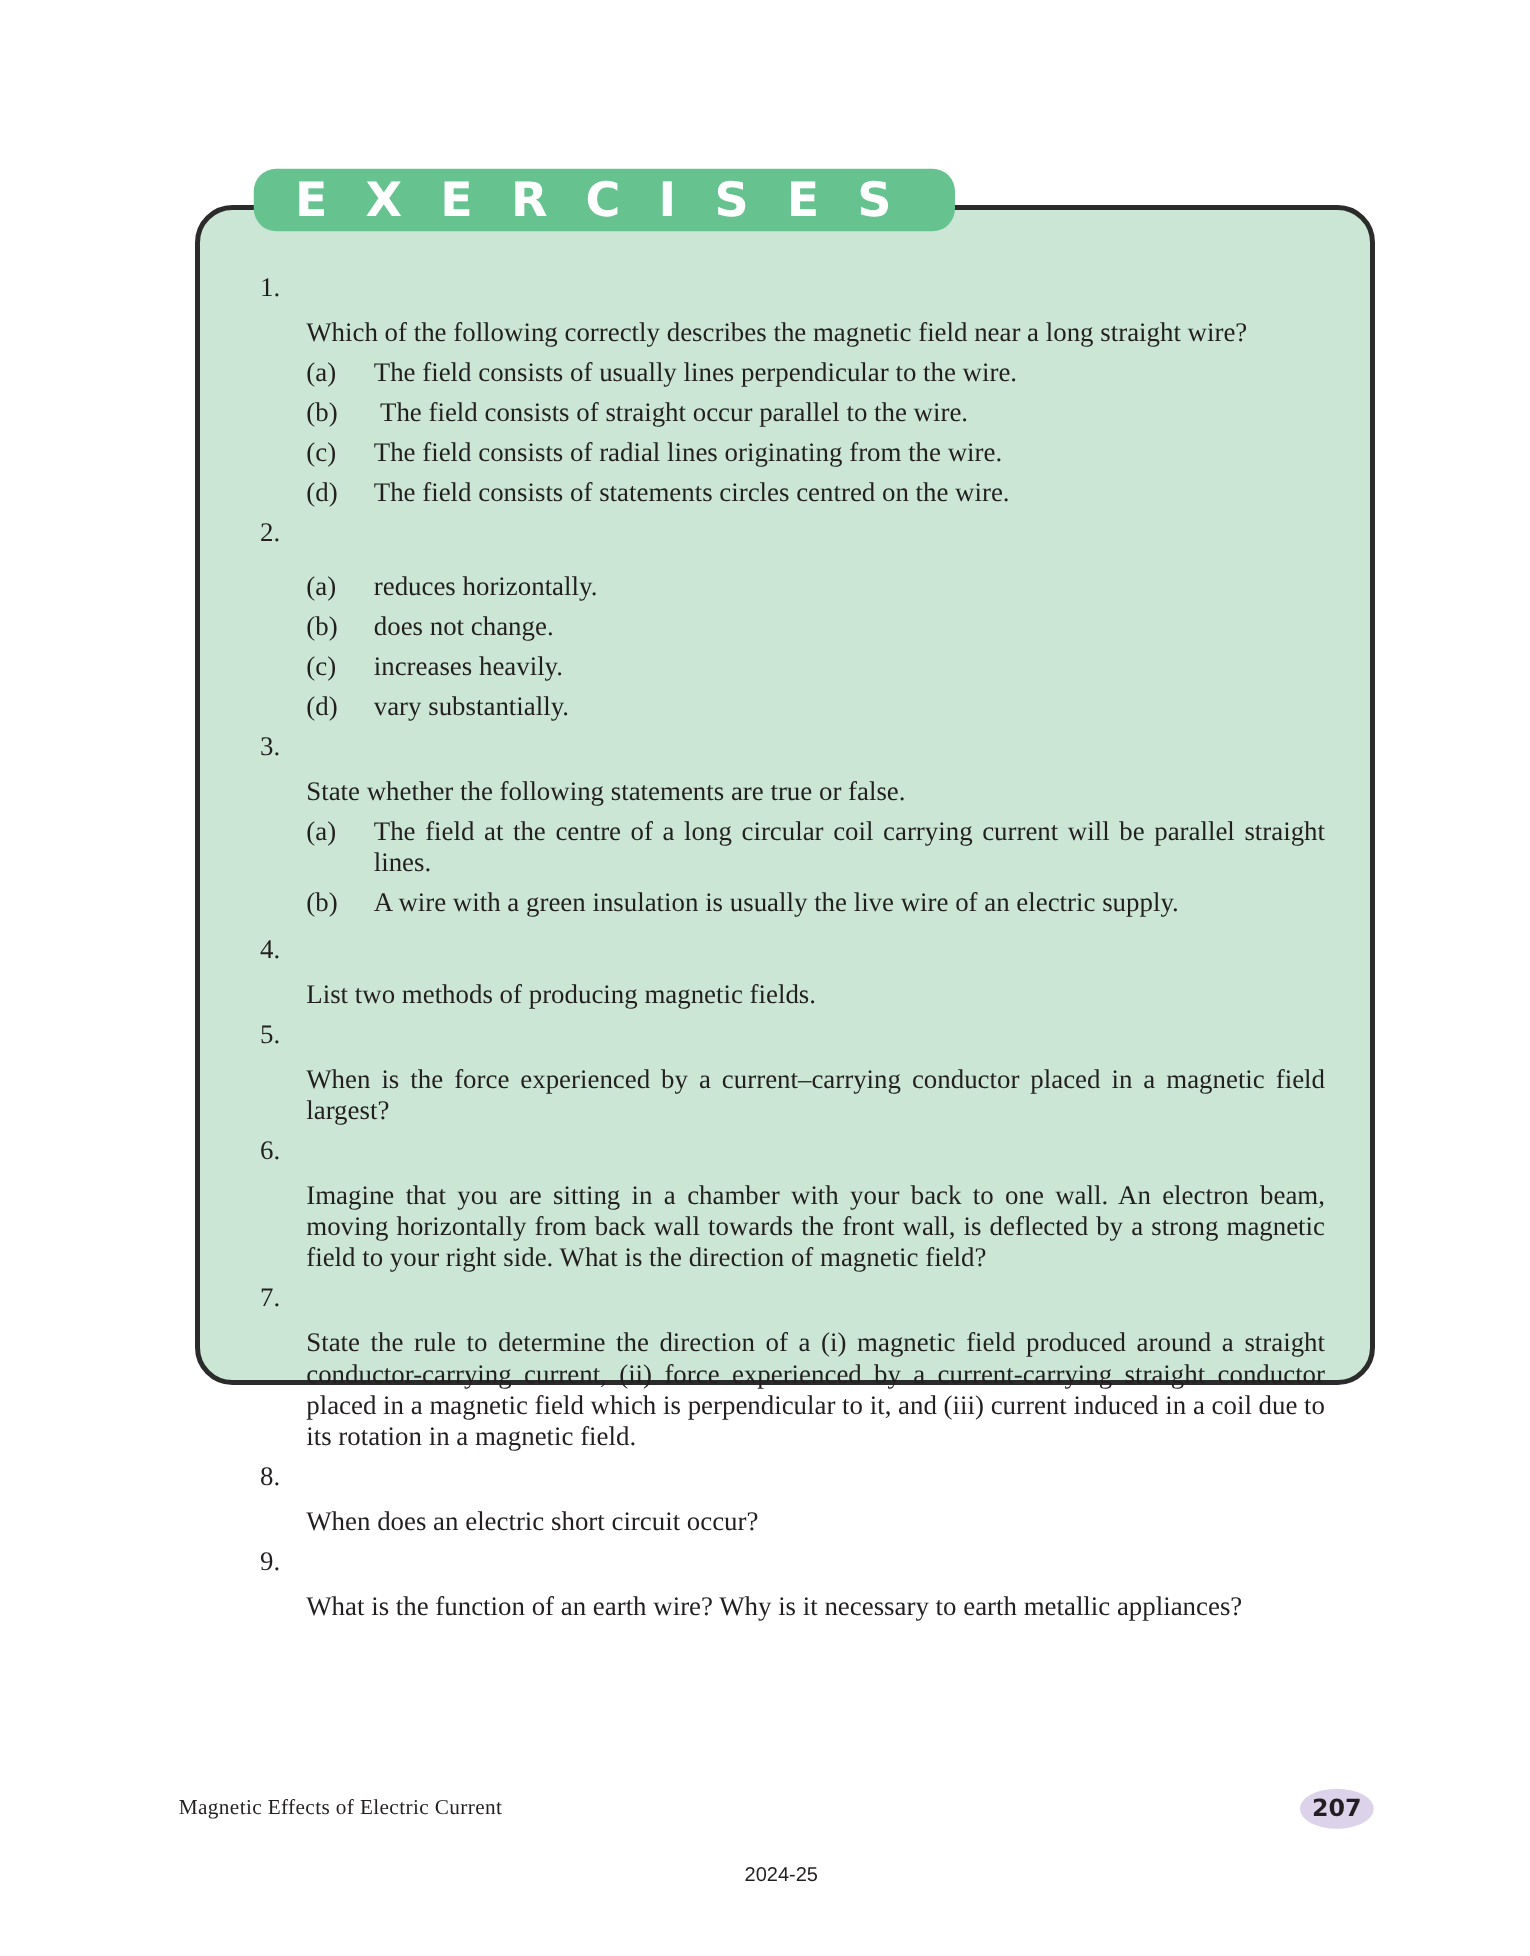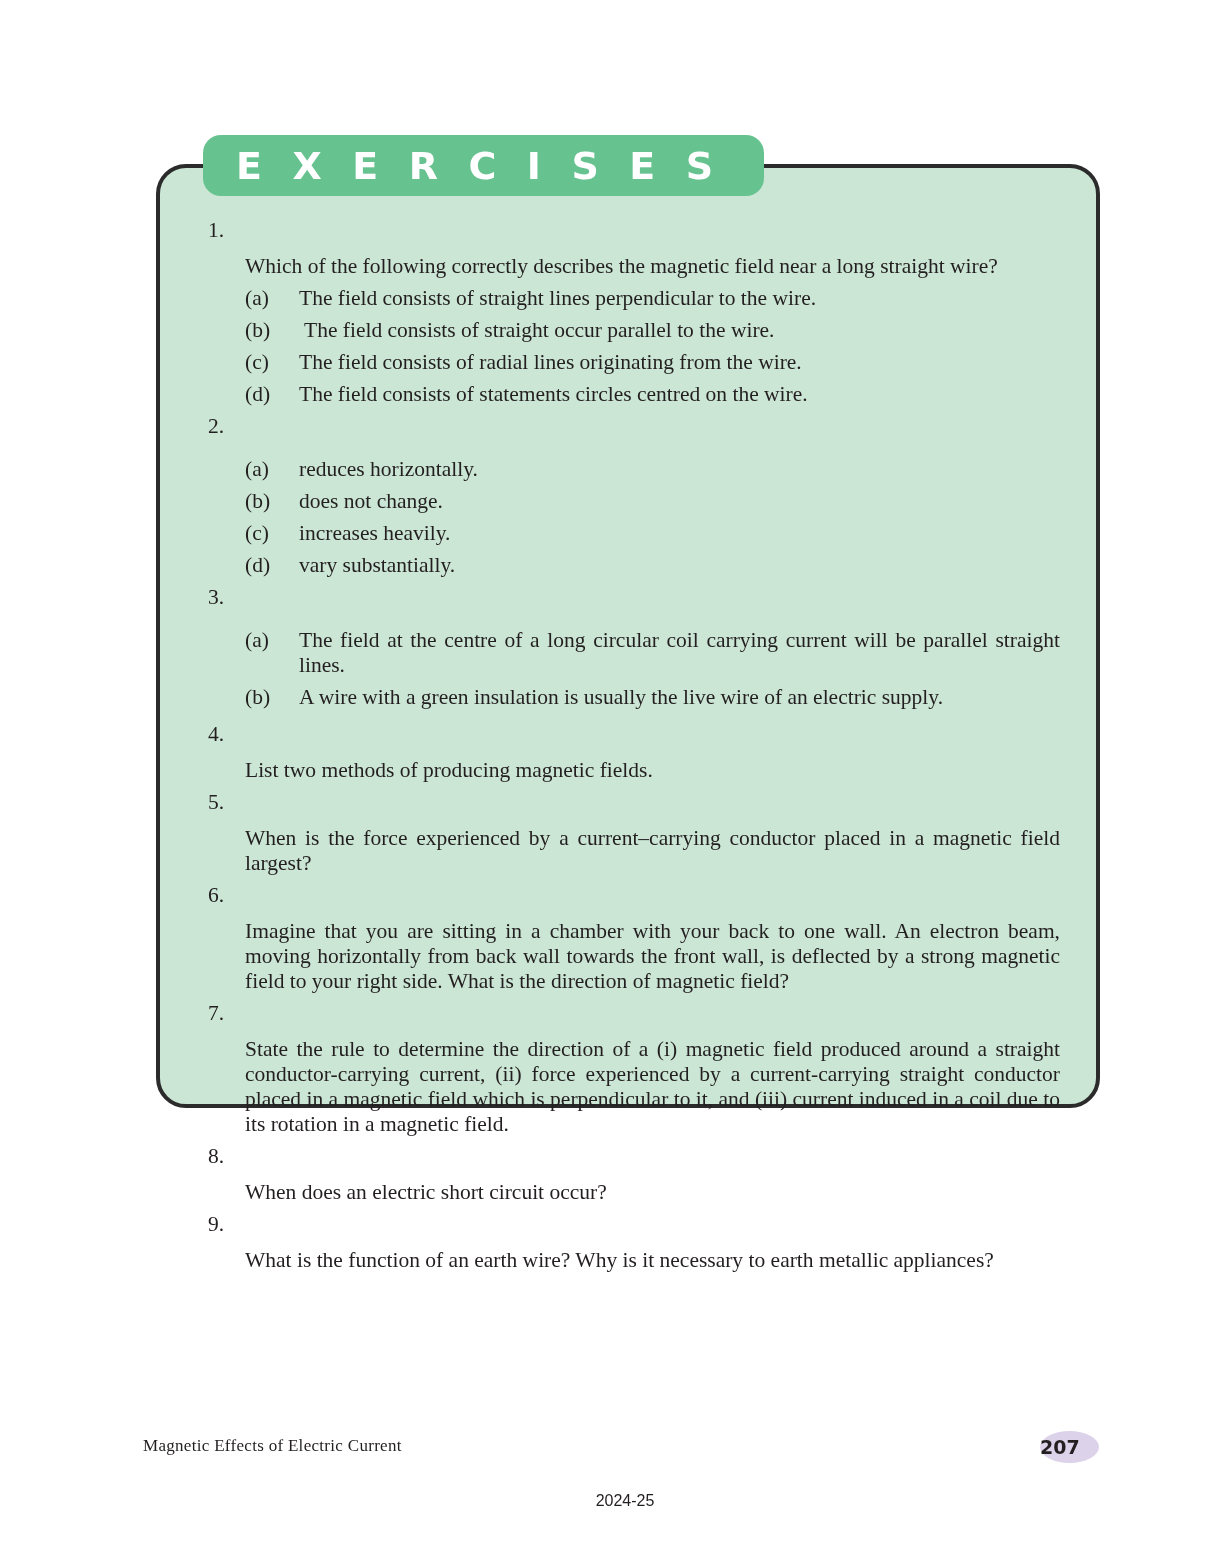--- a/index.html
+++ b/index.html
@@ -1,37 +1,37 @@
 <!DOCTYPE html>
 <html><head>
   <meta charset="utf-8">
   <style>
     html, body { margin: 0; padding: 0; background: #ffffff; }
     body { width: 1224px; height: 1565px; position: relative; overflow: hidden;
       font-family: "DejaVu Serif", "Liberation Serif", serif; color: #231f20; }
     .box { position: absolute; left: 156px; top: 164px; width: 936px; height: 936px;
       background: #cbe6d5; border: 4px solid #2b2b2b; border-radius: 30px; box-sizing: content-box; }
-    .tab { position: absolute; left: 203px; top: 135px; width: 561px; height: 61px;
+    .tab { position: absolute; left: 203px; top: 135px; width: 561px; height: 50px;
       background: #66c28f; border-radius: 18px; display: flex; align-items: center; }
     .tab-title { font-family: "DejaVu Sans", "Liberation Sans", sans-serif; font-weight: bold;
       font-size: 38px; color: #ffffff; letter-spacing: 30.5px; padding-left: 33px; line-height: 1; }
     .content { position: absolute; left: 208px; top: 218px; width: 852px;
       font-family: "Liberation Serif", "DejaVu Serif", serif; font-size: 21.5px; line-height: 25px; }
     .q { display: flex; margin-bottom: 7px; }
     .q-num { width: 37px; flex-shrink: 0; }
     .q-body { flex: 1; text-align: justify; margin-top: 36px; }
     .opts { margin-top: 7px; }
     .opt { display: flex; margin-bottom: 7px; }
     .opt-label { width: 54px; flex-shrink: 0; }
     .opt-text { flex: 1; text-align: justify; }
     .q.gap-after { margin-bottom: 12px; }
     .footer-left { position: absolute; left: 143px; top: 1436px; font-family: "Liberation Serif", "DejaVu Serif", serif;
       font-size: 17px; color: #231f20; letter-spacing: 0.3px; }
     .page-badge { position: absolute; left: 1040px; top: 1431px; width: 59px; height: 32px; border-radius: 50%;
-      background: #dcd2ea; display: flex; align-items: center; 
+      background: #dcd2ea; display: flex; align-items: center; justify-content: center;
       font-family: "DejaVu Sans", "Liberation Sans", sans-serif; font-weight: bold; font-size: 19px; color: #231f20; }
     .year { position: absolute; left: 13px; width: 1224px; top: 1492px; text-align: center;
       font-family: "Liberation Sans", "DejaVu Sans", sans-serif; font-size: 16px; color: #231f20; }
   </style>
 </head>
 <body>
 
 <div class="box"></div>
 <div class="tab">
   <span class="tab-title">EXERCISES</span>
@@ -39,21 +39,21 @@
 
 <div class="content">
 
   <div class="q">
     <span class="q-num">1.</span>
     <div class="q-body">
       <div>Which of the following correctly describes the magnetic field near a long straight wire?</div>
       <div class="opts">
         <div class="opt">
             <span class="opt-label">(a)</span>
-            <span class="opt-text">The field consists of straight lines perpendicular to the wire.</span>
+            <span class="opt-text">The field consists of usually lines perpendicular to the wire.</span>
           </div>
         <div class="opt">
             <span class="opt-label">(b)</span>
             <span class="opt-text" style="padding-left:5px">The field consists of straight occur parallel to the wire.</span>
           </div>
         <div class="opt">
             <span class="opt-label">(c)</span>
             <span class="opt-text">The field consists of radial lines originating from the wire.</span>
           </div>
         <div class="opt" style="margin-bottom:0">
@@ -84,20 +84,21 @@
             <span class="opt-label">(d)</span>
             <span class="opt-text">vary substantially.</span>
           </div>
       </div>
     </div>
   </div>
 
   <div class="q gap-after">
     <span class="q-num">3.</span>
     <div class="q-body">
+      <div>State whether the following statements are true or false.</div>
       <div class="opts">
         <div class="opt">
             <span class="opt-label">(a)</span>
             <span class="opt-text">The field at the centre of a long circular coil carrying current will be parallel straight lines.</span>
           </div>
         <div class="opt" style="margin-bottom:0">
             <span class="opt-label">(b)</span>
             <span class="opt-text">A wire with a green insulation is usually the live wire of an electric supply.</span>
           </div>
       </div>

